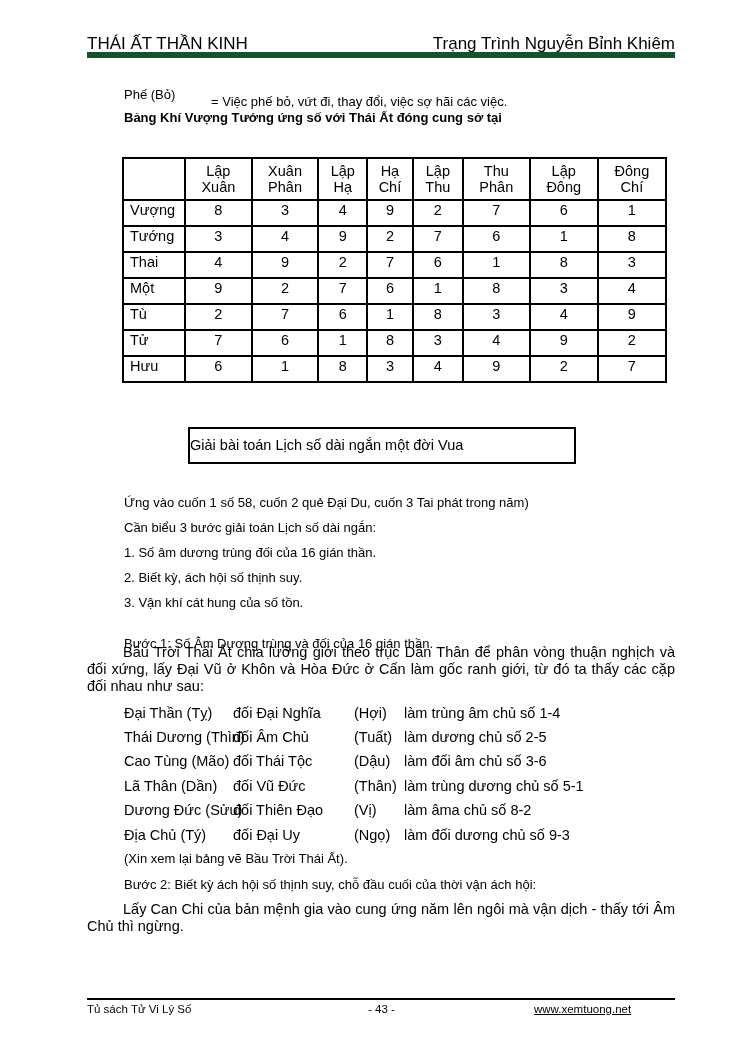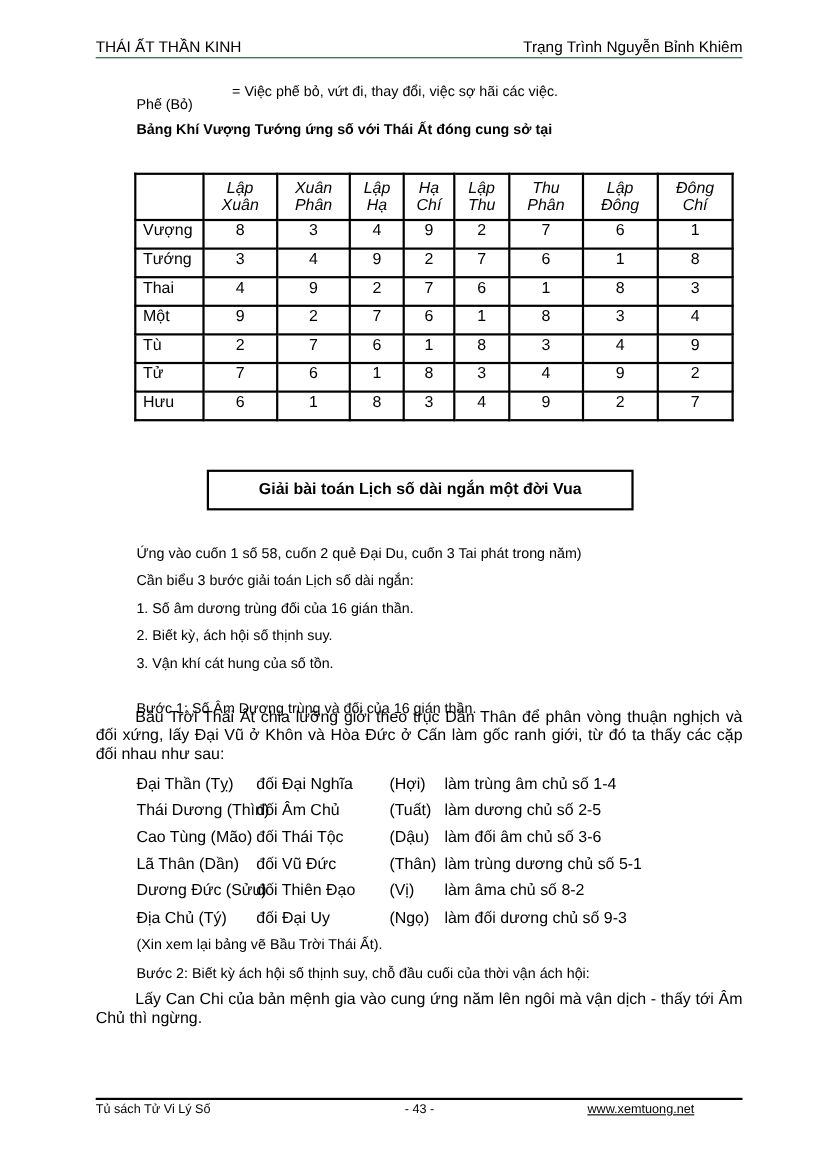--- a/index.html
+++ b/index.html
@@ -14,22 +14,22 @@
       font-family: "Liberation Sans", sans-serif;
       color: #000000;
       overflow: hidden;
     }
     .page-header {
       position: absolute;
       left: 87px;
       top: 32px;
       width: 588px;
       height: 20px;
-      font-size: 14px;
-      border-bottom: 1px solid #14532d;
+      font-size: 17px;
+      border-bottom: 6px solid #14532d;
     }
     .page-header .left { position: absolute; left: 0; top: 2px; }
     .page-header .right { position: absolute; right: 0; top: 2px; }
 
     .line {
       position: absolute;
       font-size: 13px;
       white-space: nowrap;
       line-height: 18px;
     }
@@ -43,35 +43,35 @@
       border-collapse: collapse;
       font-size: 14.5px;
     }
     table.qi td, table.qi th {
       border: 2px solid #000;
       padding: 0;
       font-weight: normal;
       text-align: center;
       line-height: 16px;
     }
-    table.qi th { height: 40px; vertical-align: middle; font-style: italic; }
+    table.qi th { height: 40px; vertical-align: middle; }
     table.qi td { height: 23px; vertical-align: top; padding-top: 1px; }
     table.qi td.rowlabel { text-align: left; padding-left: 6px; }
     table.qi col.c0 { width: 62px; }
 
     .title-box {
       position: absolute;
       left: 188px;
       top: 427px;
       width: 384px;
       height: 33px;
       border: 2px solid #000;
       font-size: 14.5px;
-      font-weight: bold;
-      text-align: center;
+      font-weight: normal;
+      text-align: left;
       line-height: 33px;
     }
 
     .para {
       position: absolute;
       left: 87px;
       width: 588px;
       font-size: 14.5px;
       line-height: 17px;
       text-align: justify;
@@ -107,21 +107,21 @@
   </style>
 </head>
 <body>
 
 <div class="page-header">
   <span class="left">THÁI ẤT THẦN KINH</span>
   <span class="right">Trạng Trình Nguyễn Bỉnh Khiêm</span>
 </div>
 
 <div class="line" style="left:124px; top:86px;">Phế (Bỏ)</div>
-<div class="line" style="left:211px; top:74px;">= Việc phế bỏ, vứt đi, thay đổi, việc sợ hãi các việc.</div>
+<div class="line" style="left:211px; top:93px;">= Việc phế bỏ, vứt đi, thay đổi, việc sợ hãi các việc.</div>
 <div class="line bold" style="left:124px; top:109px;">Bảng Khí Vượng Tướng ứng số với Thái Ất đóng cung sở tại</div>
 
 <table class="qi">
   <colgroup>
     <col class="c0">
       <col>
       <col>
       <col>
       <col>
       <col>

